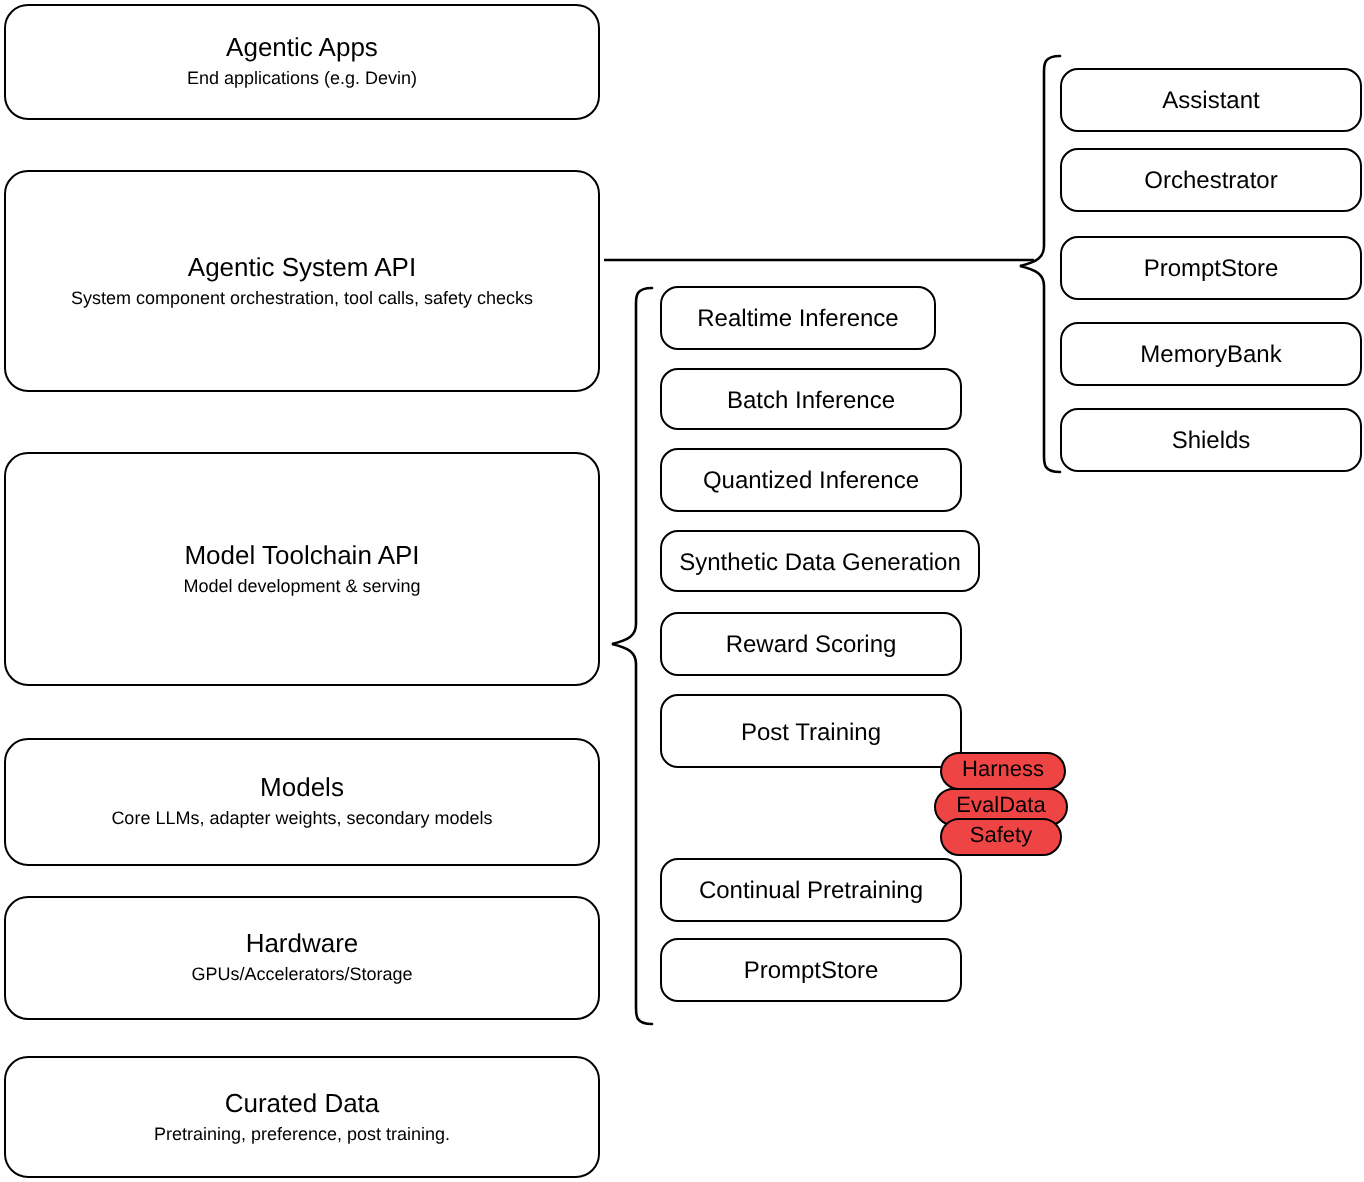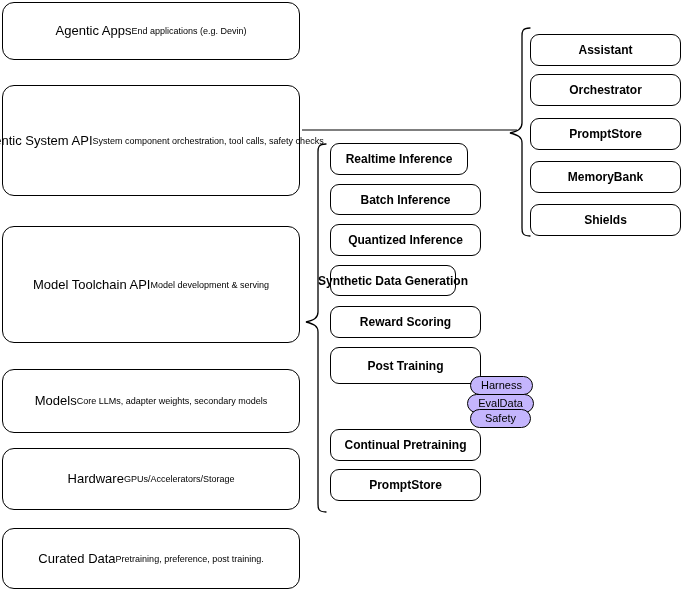--- a/index.html
+++ b/index.html
@@ -21,21 +21,21 @@
     width: 682px;
     height: 591px;
   }
   .box {
     position: absolute;
     box-sizing: border-box;
     border: 1px solid #000000;
     border-radius: 12px;
     background: #ffffff;
     display: flex;
-    flex-direction: row;
+    flex-direction: column;
     align-items: center;
     justify-content: center;
     text-align: center;
   }
   .box .title {
     font-size: 13px;
     line-height: 16px;
     color: #000000;
     white-space: nowrap;
   }
@@ -50,34 +50,33 @@
   .sbox {
     position: absolute;
     box-sizing: border-box;
     border: 1px solid #000000;
     border-radius: 9px;
     background: #ffffff;
     display: flex;
     align-items: center;
     justify-content: center;
     text-align: center;
-    font-weight: bold;
   }
   .sbox .label {
     font-size: 12px;
     line-height: 14px;
     white-space: nowrap;
   }
   
   .pill {
     position: absolute;
     box-sizing: border-box;
     border: 1px solid #000000;
     border-radius: 11px;
-    background: #c4b5fd;
+    background: #ef4444;
     display: flex;
     align-items: center;
     justify-content: center;
     z-index: 5;
   }
   .pill .label {
     font-size: 11px;
     line-height: 13px;
     white-space: nowrap;
   }
@@ -147,21 +146,21 @@
 
   <div class="sbox" style="left:330px; top:143px; width:138px; height:32px;">
     <span class="label">Realtime Inference</span>
   </div>
   <div class="sbox" style="left:330px; top:184px; width:151px; height:31px;">
     <span class="label">Batch Inference</span>
   </div>
   <div class="sbox" style="left:330px; top:224px; width:151px; height:32px;">
     <span class="label">Quantized Inference</span>
   </div>
-  <div class="sbox" style="left:330px; top:265px; width:126px; height:31px;">
+  <div class="sbox" style="left:330px; top:265px; width:160px; height:31px;">
     <span class="label">Synthetic Data Generation</span>
   </div>
   <div class="sbox" style="left:330px; top:306px; width:151px; height:32px;">
     <span class="label">Reward Scoring</span>
   </div>
   <div class="sbox" style="left:330px; top:347px; width:151px; height:37px;">
     <span class="label">Post Training</span>
   </div>
   <div class="sbox" style="left:330px; top:429px; width:151px; height:32px;">
     <span class="label">Continual Pretraining</span>

